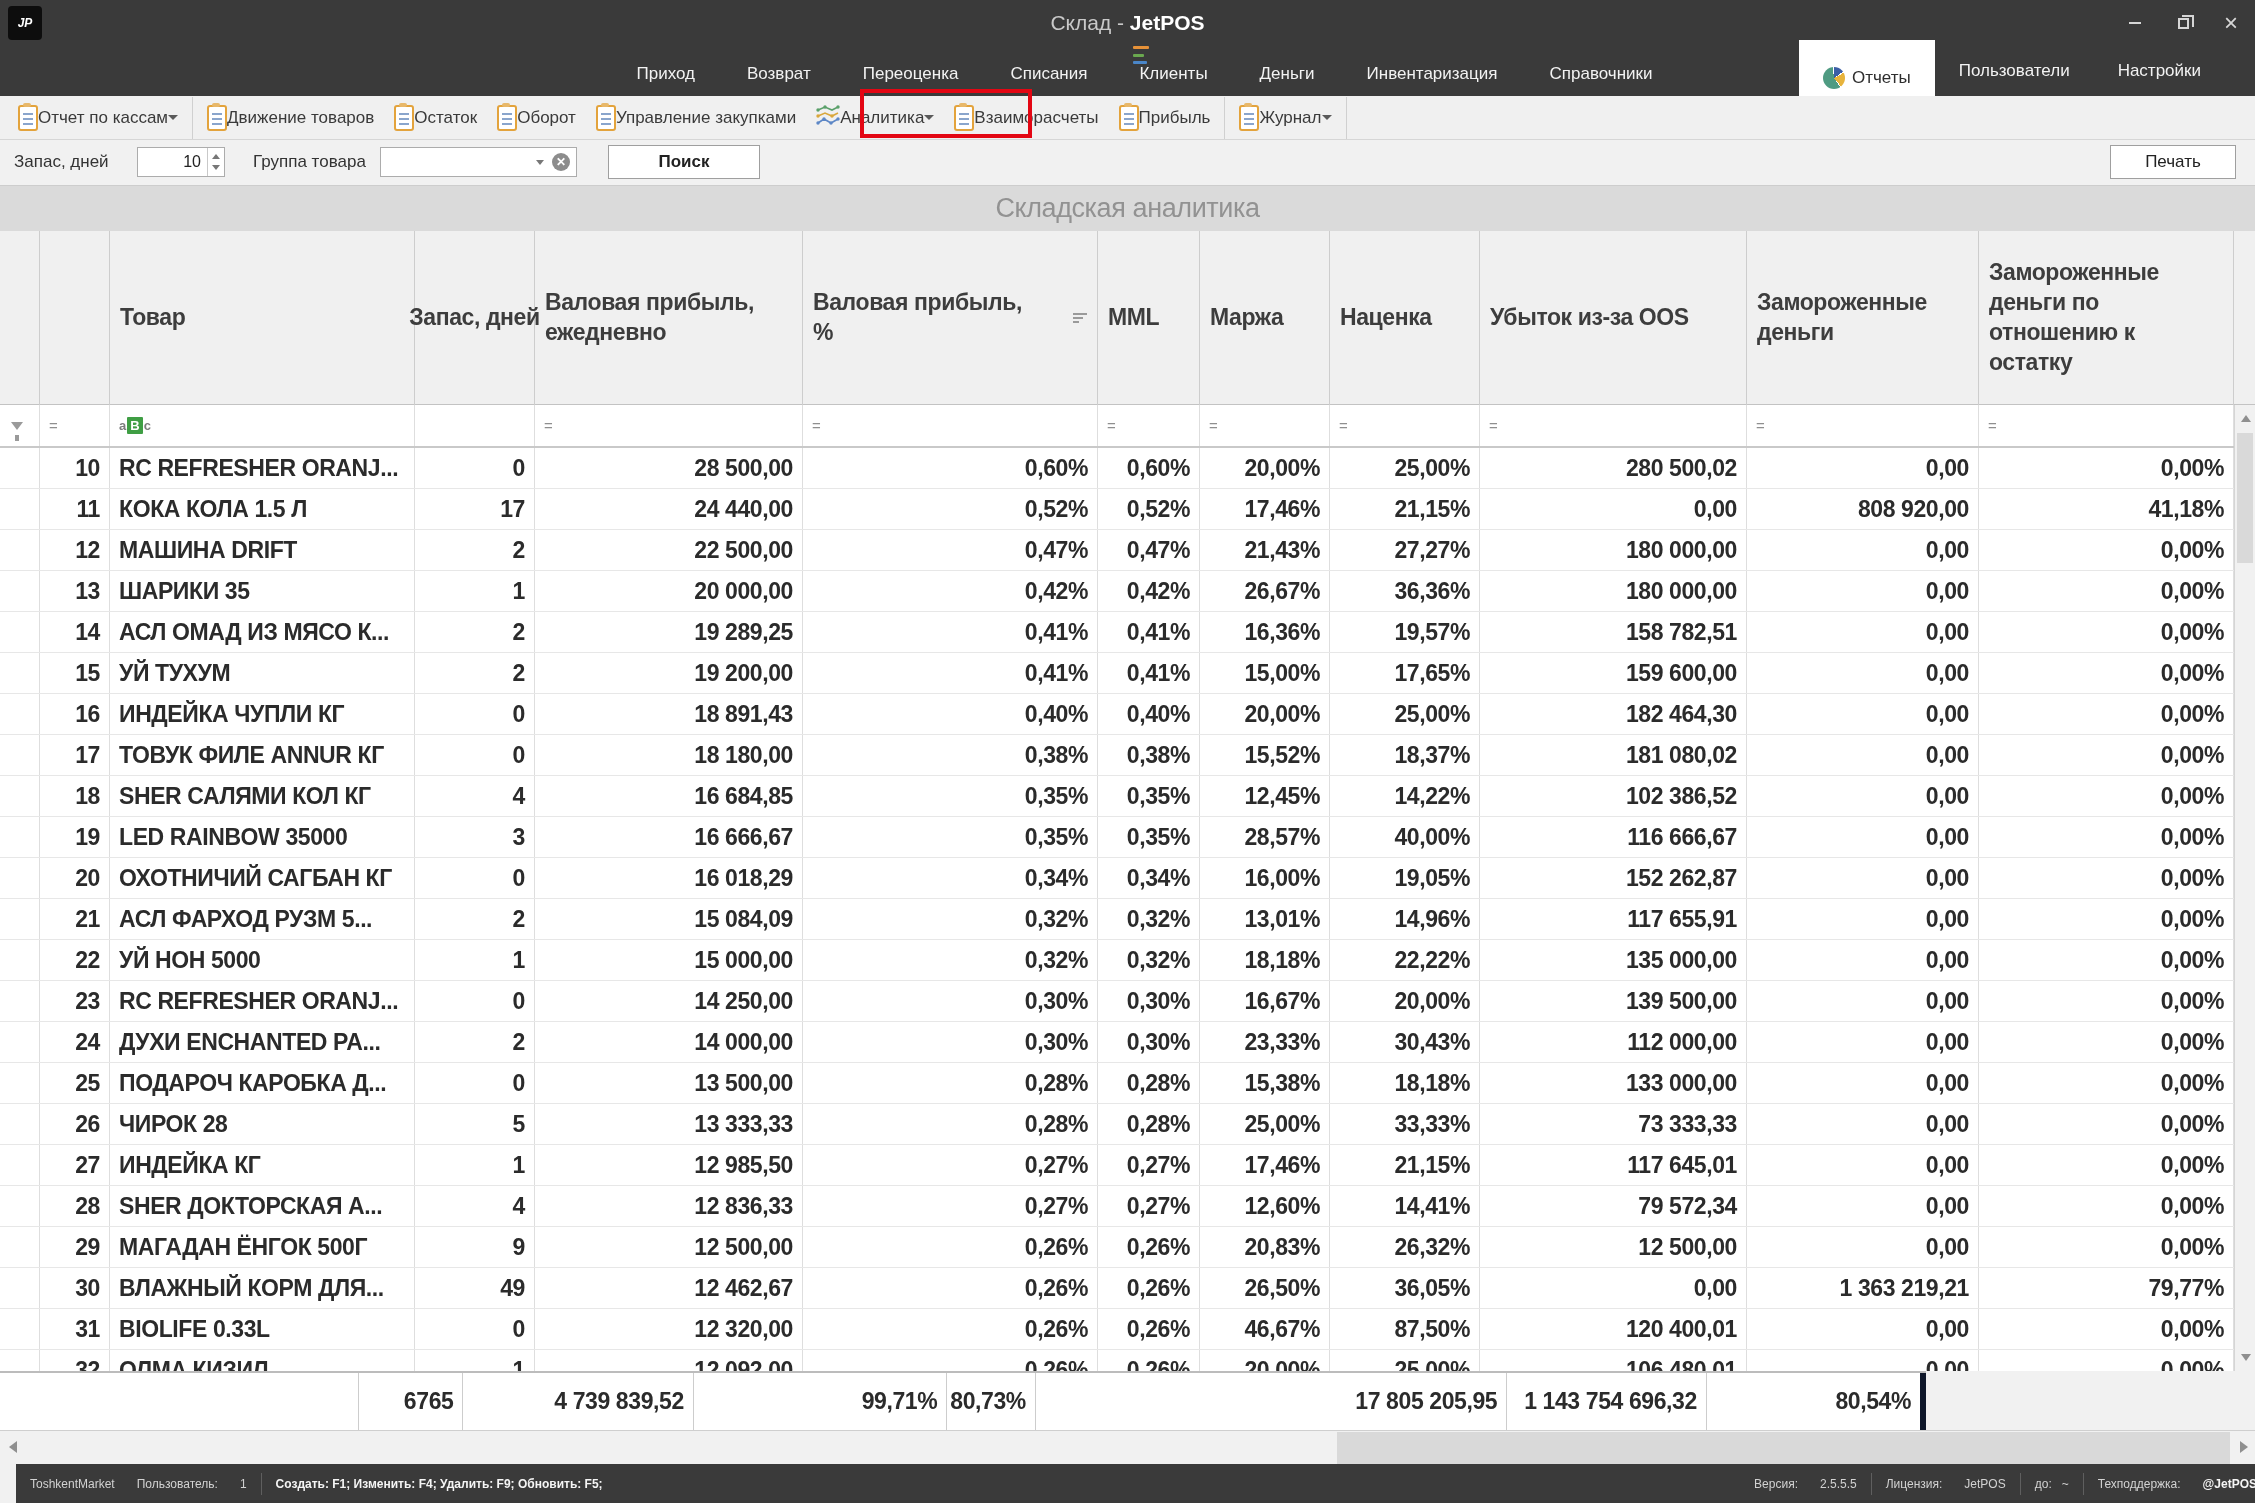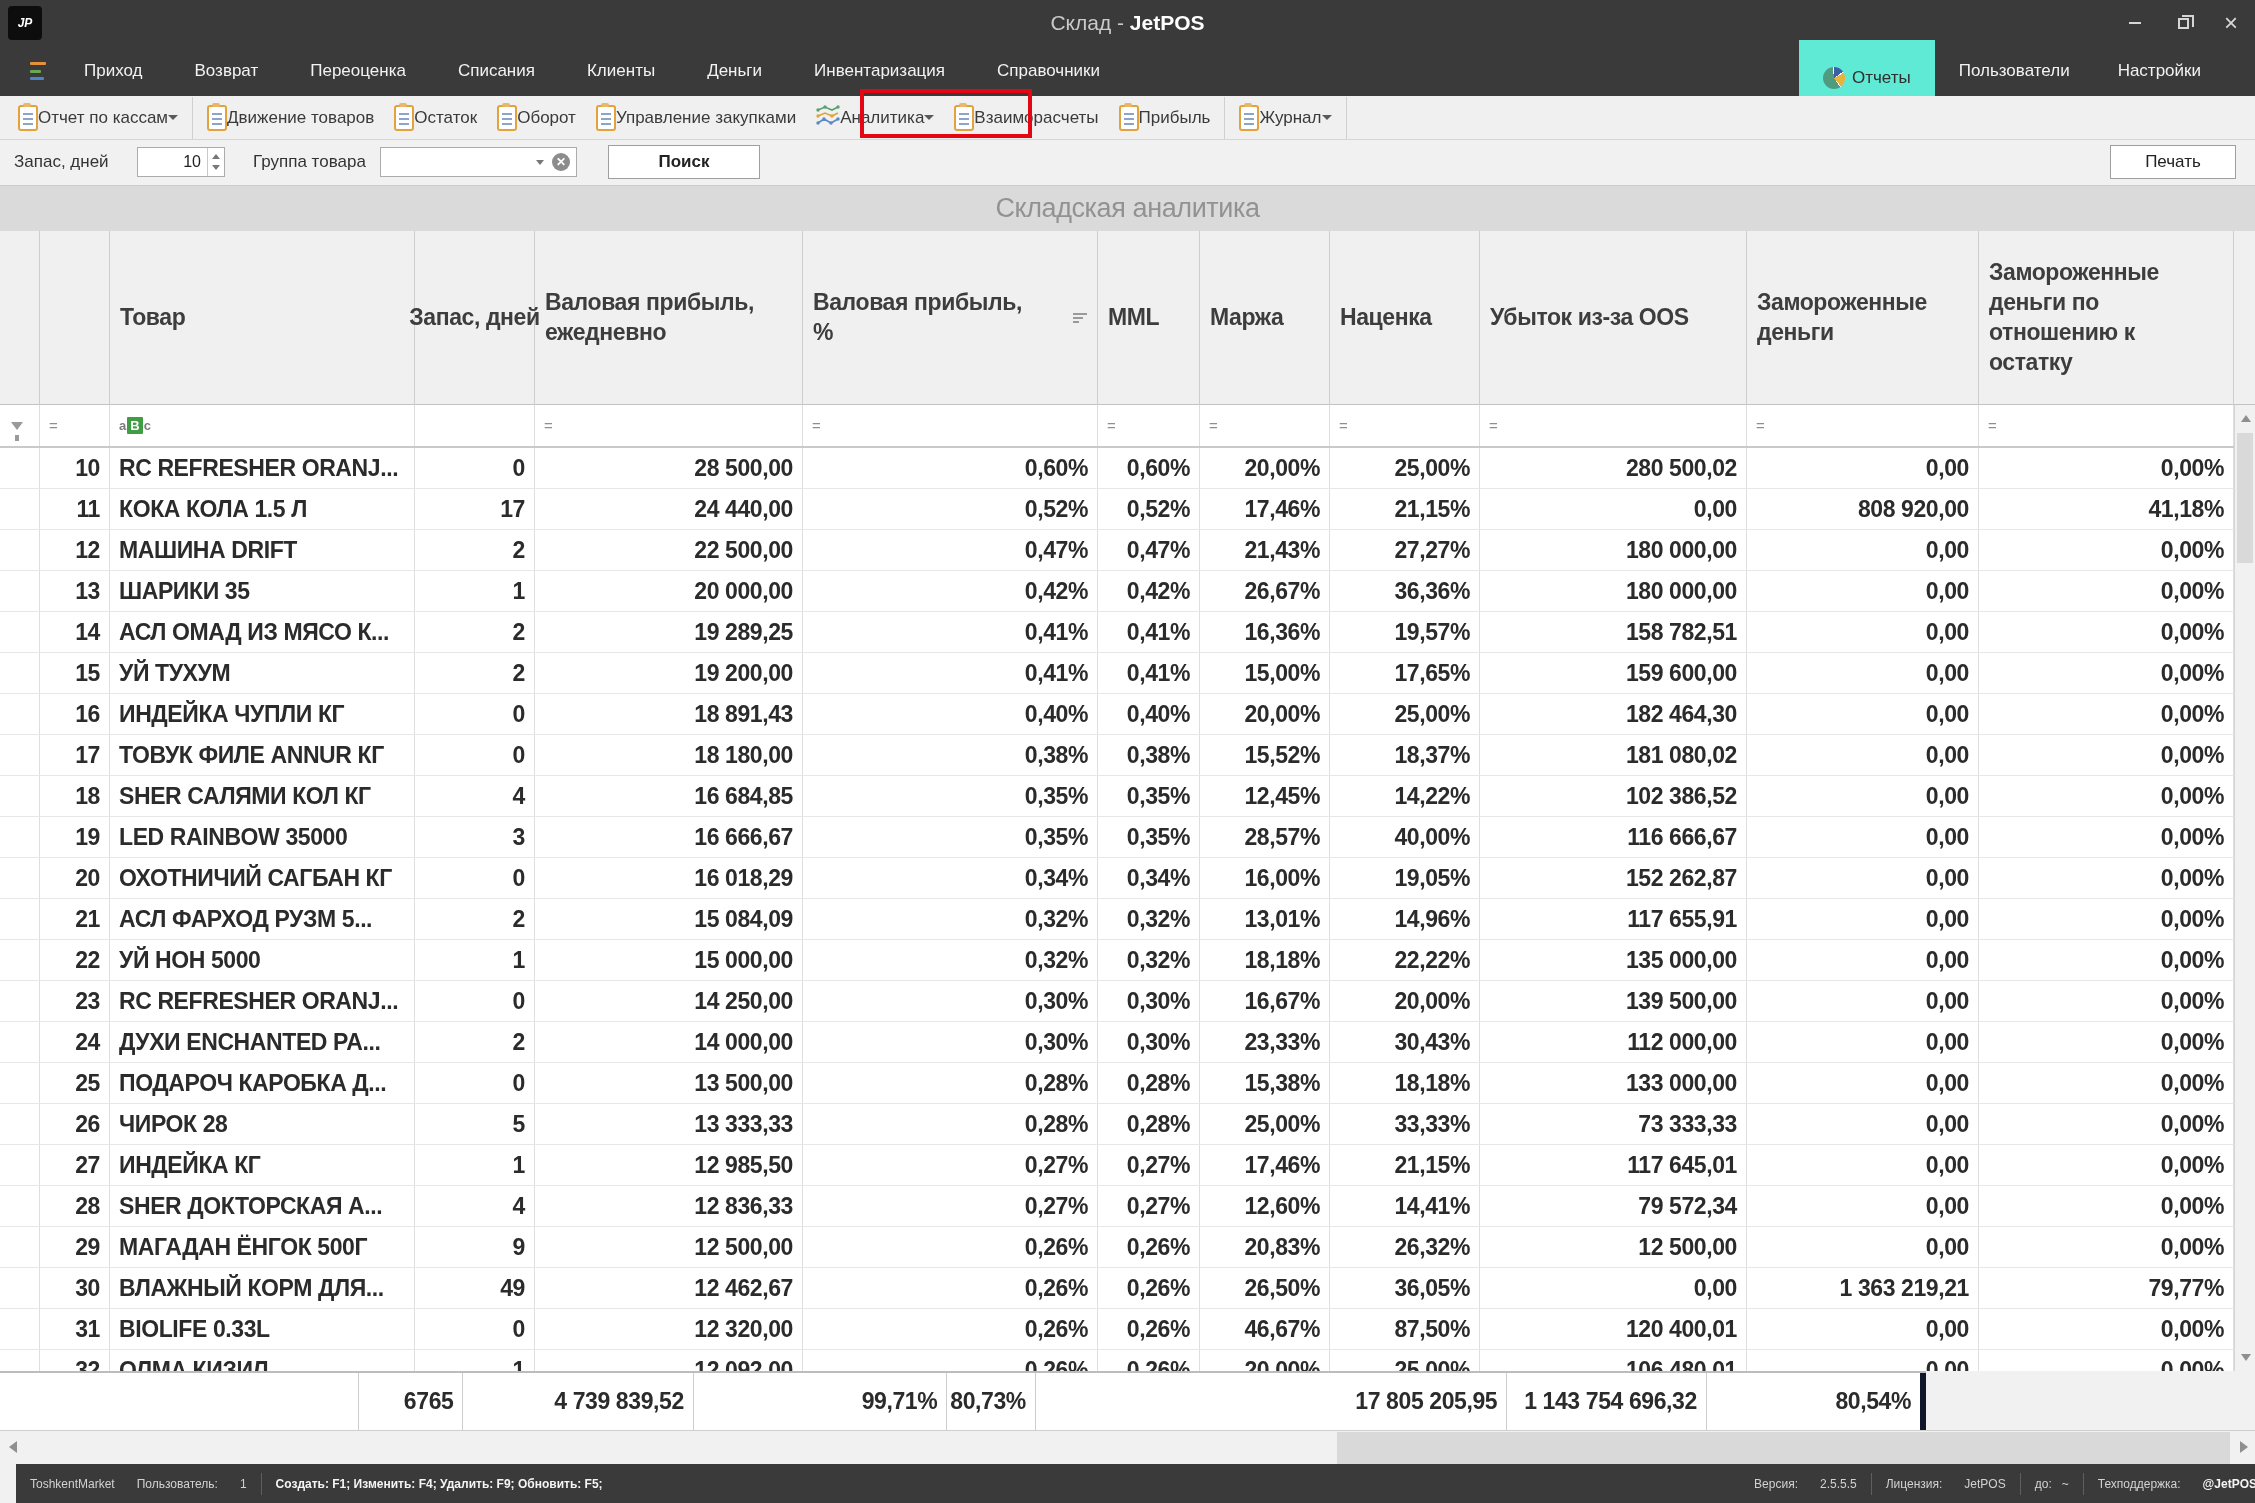--- a/index.html
+++ b/index.html
@@ -19,33 +19,33 @@
   .winbtns { position:absolute; right:0; top:0; height:46px; display:flex; }
   .winbtn { width:48px; height:46px; display:flex; align-items:center;
             justify-content:center; color:#d6d6d6; font-size:20px; }
   .ic-min { width:12px; height:2px; background:#d6d6d6; }
   .ic-restore { width:11px; height:11px; border:2px solid #d6d6d6; position:relative; }
   .ic-restore:before { content:''; position:absolute; left:2px; top:-5px; width:10px;
             height:10px; border:2px solid #d6d6d6; border-left:none; border-bottom:none; }
 
   
   .menubar { position:absolute; left:0; top:46px; width:2255px; height:50px;
-             background:#3a3a3a; display:flex; align-items:center; }
+             background:#3a3a3a; display:flex; align-items:center;flex-direction:column; }
   .menuicon { margin-left:30px; width:20px; height:18px; display:flex;
               flex-direction:column; justify-content:space-between; }
   .menuicon i { height:3px; border-radius:1px; display:block; }
   .menuicon i:nth-child(1){ background:#e69138; width:16px; }
   .menuicon i:nth-child(2){ background:#6aa84f; width:11px; }
   .menuicon i:nth-child(3){ background:#4a86c8; width:14px; }
   .menu-items { display:flex; margin-left:34px; gap:52px; }
   .menu-item { color:#f2f2f2; font-size:17px; white-space:nowrap; cursor:default; }
   .tabs { position:absolute; right:30px; top:0; height:50px; display:flex; align-items:stretch; }
   .tab { display:flex; align-items:center; gap:7px; padding:0 24px; color:#f2f2f2;
          font-size:17px; }
-  .tab.active { background:#5eead4; color:#2e2e2e; margin-top:-6px; padding-top:20px; }
+  .tab.active { background:#ffffff; color:#2e2e2e; margin-top:-6px; padding-top:20px; }
   .pieicon { width:22px; height:22px; border-radius:50%;
      background:conic-gradient(#3b5ea6 0 55deg, #ffffff 55deg 62deg, #e7b33c 62deg 140deg,
                 #ffffff 140deg 147deg, #4f9b82 147deg 353deg, #ffffff 353deg 360deg); }
 
   
   .toolbar { position:absolute; left:0; top:96px; width:2255px; height:44px;
              background:#f0f0f0; border-bottom:1px solid #d6d6d6;
              display:flex; align-items:center; }
   .tbtn { display:flex; align-items:center; padding:0 10px; height:44px;
           font-size:17px; color:#3a3a3a; white-space:nowrap; }

